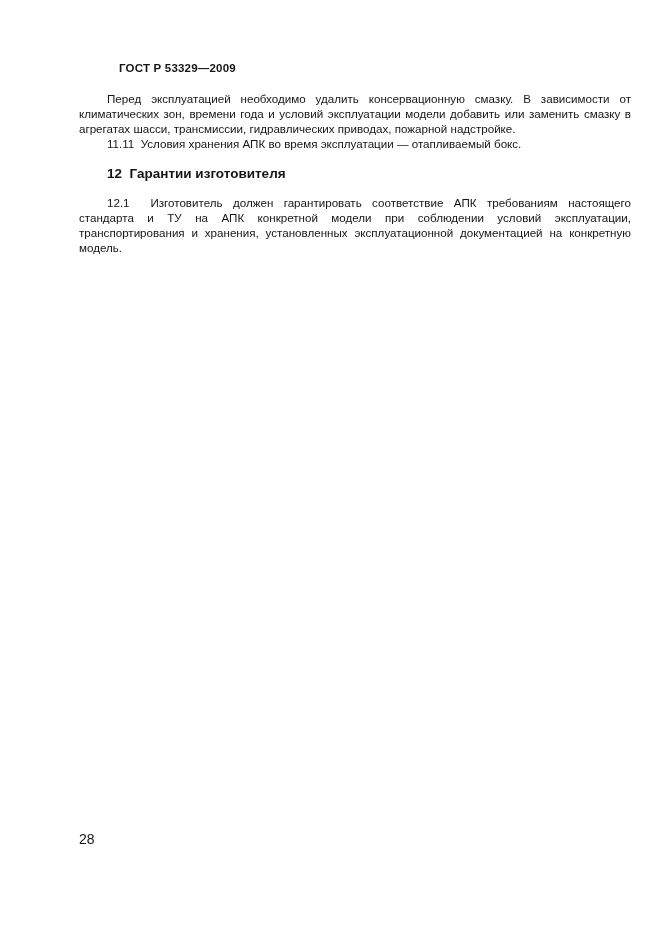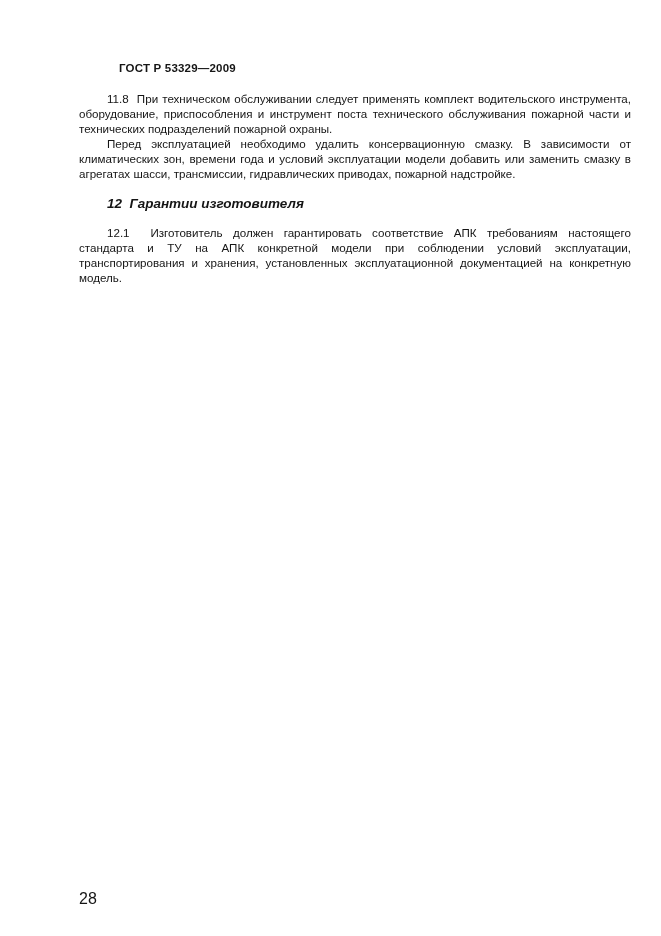--- a/index.html
+++ b/index.html
@@ -32,41 +32,40 @@
     line-height: 15px;
     text-align: justify;
     text-indent: 28px;
   }
   h2.section-heading {
     font-size: 13.5px;
     font-weight: bold;
     margin: 15px 0 13px 0;
     text-indent: 28px;
     line-height: 16px;
-    font-style: italic;
   }
   .page-number {
     position: absolute;
-    top: 890px;
+    top: 831px;
     left: 79px;
-    font-size: 16px;
+    font-size: 14px;
   }
 </style>
 </head>
 <body>
 
 <div class="page-content">
   <div class="doc-header">ГОСТ Р 53329—2009</div>
 
-  <p class="para">11.8&nbsp; При техническом обслуживании следует применять комплект водительского инструмента, оборудование, приспособления и инструмент поста технического обслуживания пожарной части и технических подразделений пожарной охраны.</p>
 
 
   <p class="para">Перед эксплуатацией необходимо удалить консервационную смазку. В зависимости от климатических зон, времени года и условий эксплуатации модели добавить или заменить смазку в агрегатах шасси, трансмиссии, гидравлических приводах, пожарной надстройке.</p>
 
 
+  <p class="para">11.11&nbsp; Условия хранения АПК во время эксплуатации — отапливаемый бокс.</p>
 
   <h2 class="section-heading">12&nbsp; Гарантии изготовителя</h2>
 
   <p class="para">12.1&nbsp; Изготовитель должен гарантировать соответствие АПК требованиям настоящего стандарта и ТУ на АПК конкретной модели при соблюдении условий эксплуатации, транспортирования и хранения, установленных эксплуатационной документацией на конкретную модель.</p>
 
 </div>
 
 <div class="page-number">28</div>
 
 </body></html>

